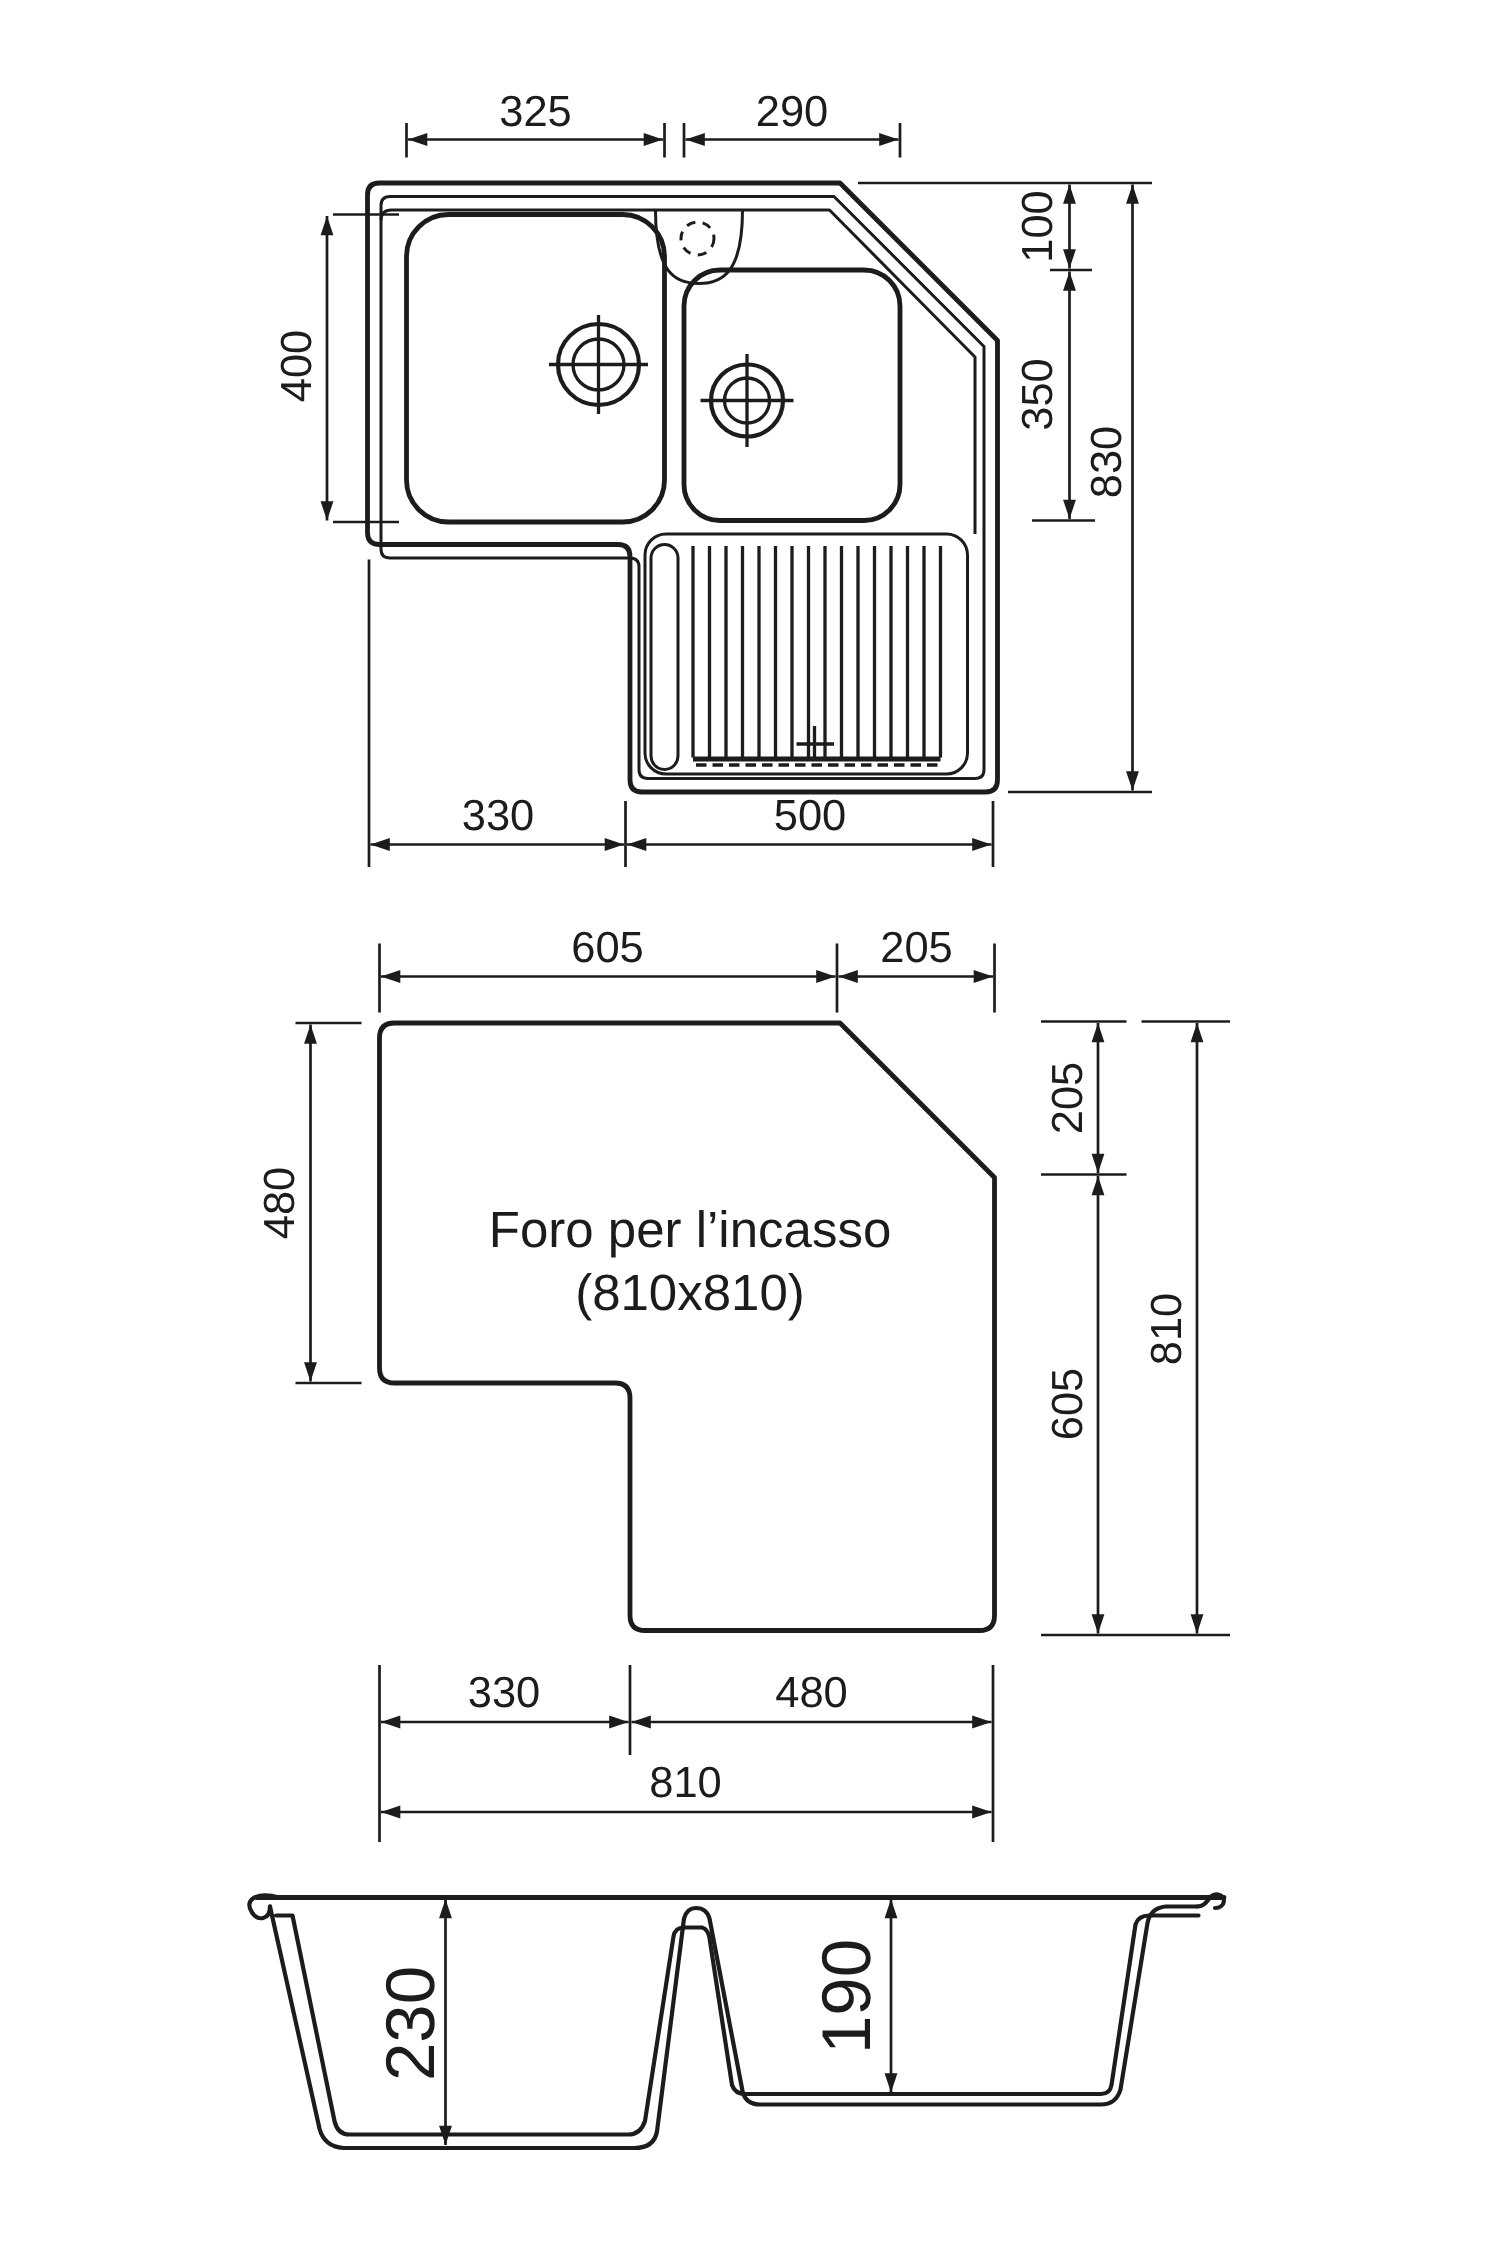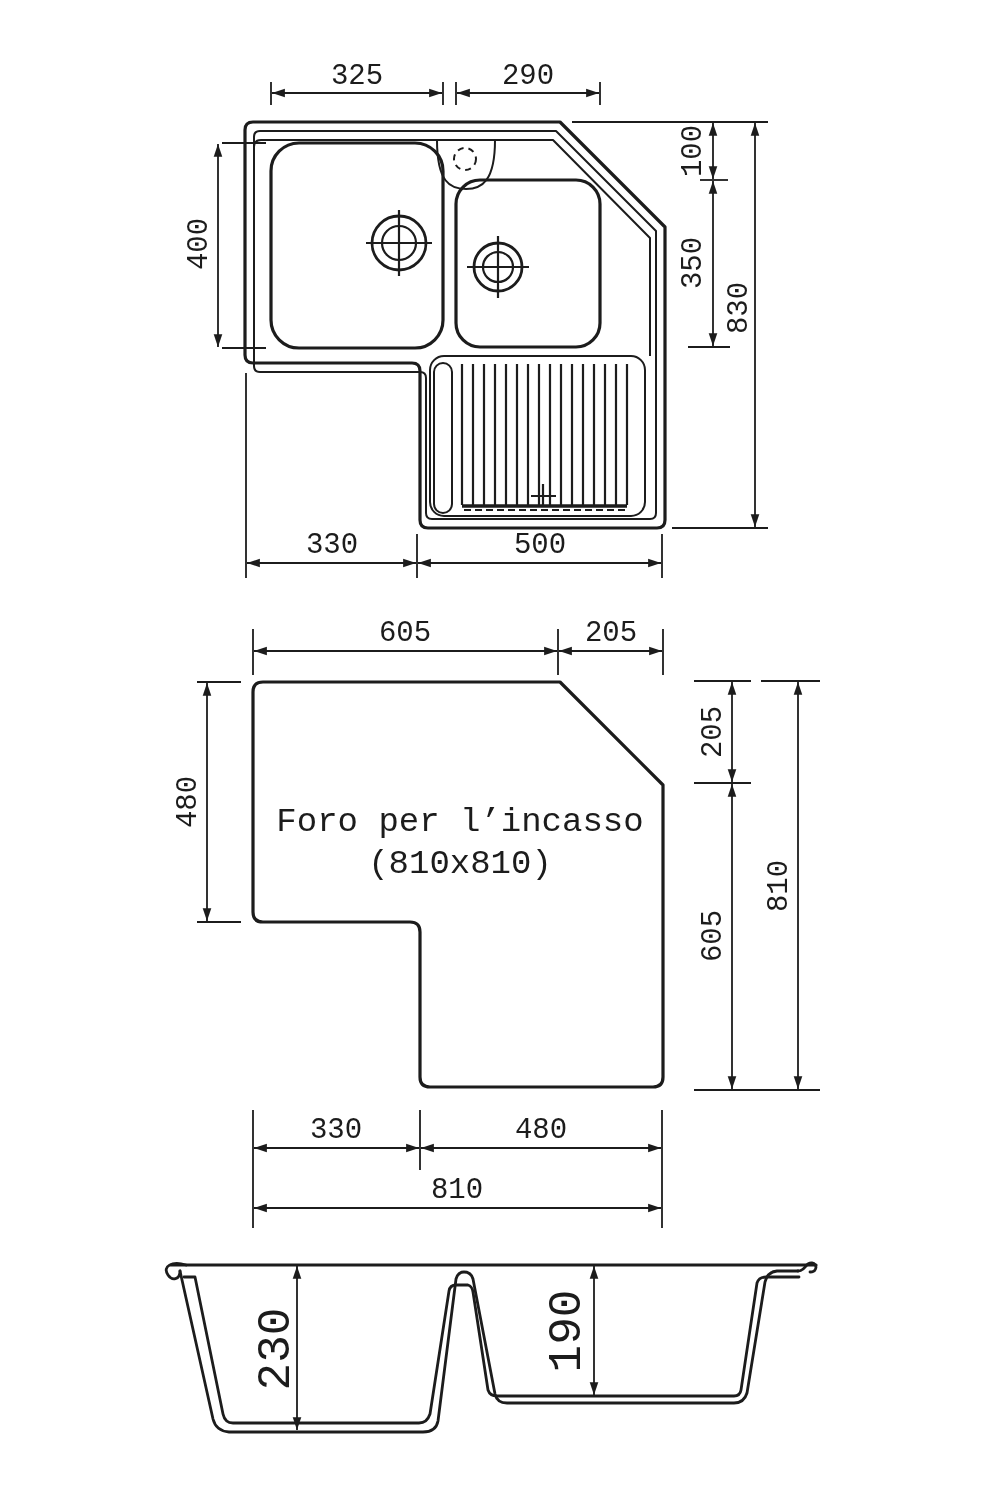--- a/index.html
+++ b/index.html
@@ -1,16 +1,16 @@
 <!DOCTYPE html>
 <html><head>
 <meta charset="utf-8">
 <style>
   html,body{margin:0;padding:0;background:#ffffff;}
-  .stage{width:1000px;height:1500px;position:relative;background:#ffffff;font-family:Liberation Mono, monospace;}
+  .stage{width:1000px;height:1500px;position:relative;background:#ffffff;font-family:Liberation Sans, sans-serif;}
   svg{display:block;}
   .oln{fill:none;stroke:#1c1c1c;stroke-width:3.2;stroke-linejoin:round;stroke-linecap:round;}
   .oln2{fill:none;stroke:#1c1c1c;stroke-width:2.8;stroke-linejoin:round;stroke-linecap:round;}
   .rim{fill:none;stroke:#1c1c1c;stroke-width:2;stroke-linejoin:round;}
   .thin{fill:none;stroke:#1c1c1c;stroke-width:2.2;}
   .dim{stroke:#1c1c1c;stroke-width:1.8;fill:none;}
   .ext{stroke:#1c1c1c;stroke-width:1.8;fill:none;}
   .dim-t{font-size:29px;fill:#1c1c1c;text-anchor:middle;}
   .dim-ts{font-size:46px;fill:#1c1c1c;text-anchor:middle;}
   .lbl{font-size:34px;fill:#1c1c1c;text-anchor:middle;}

